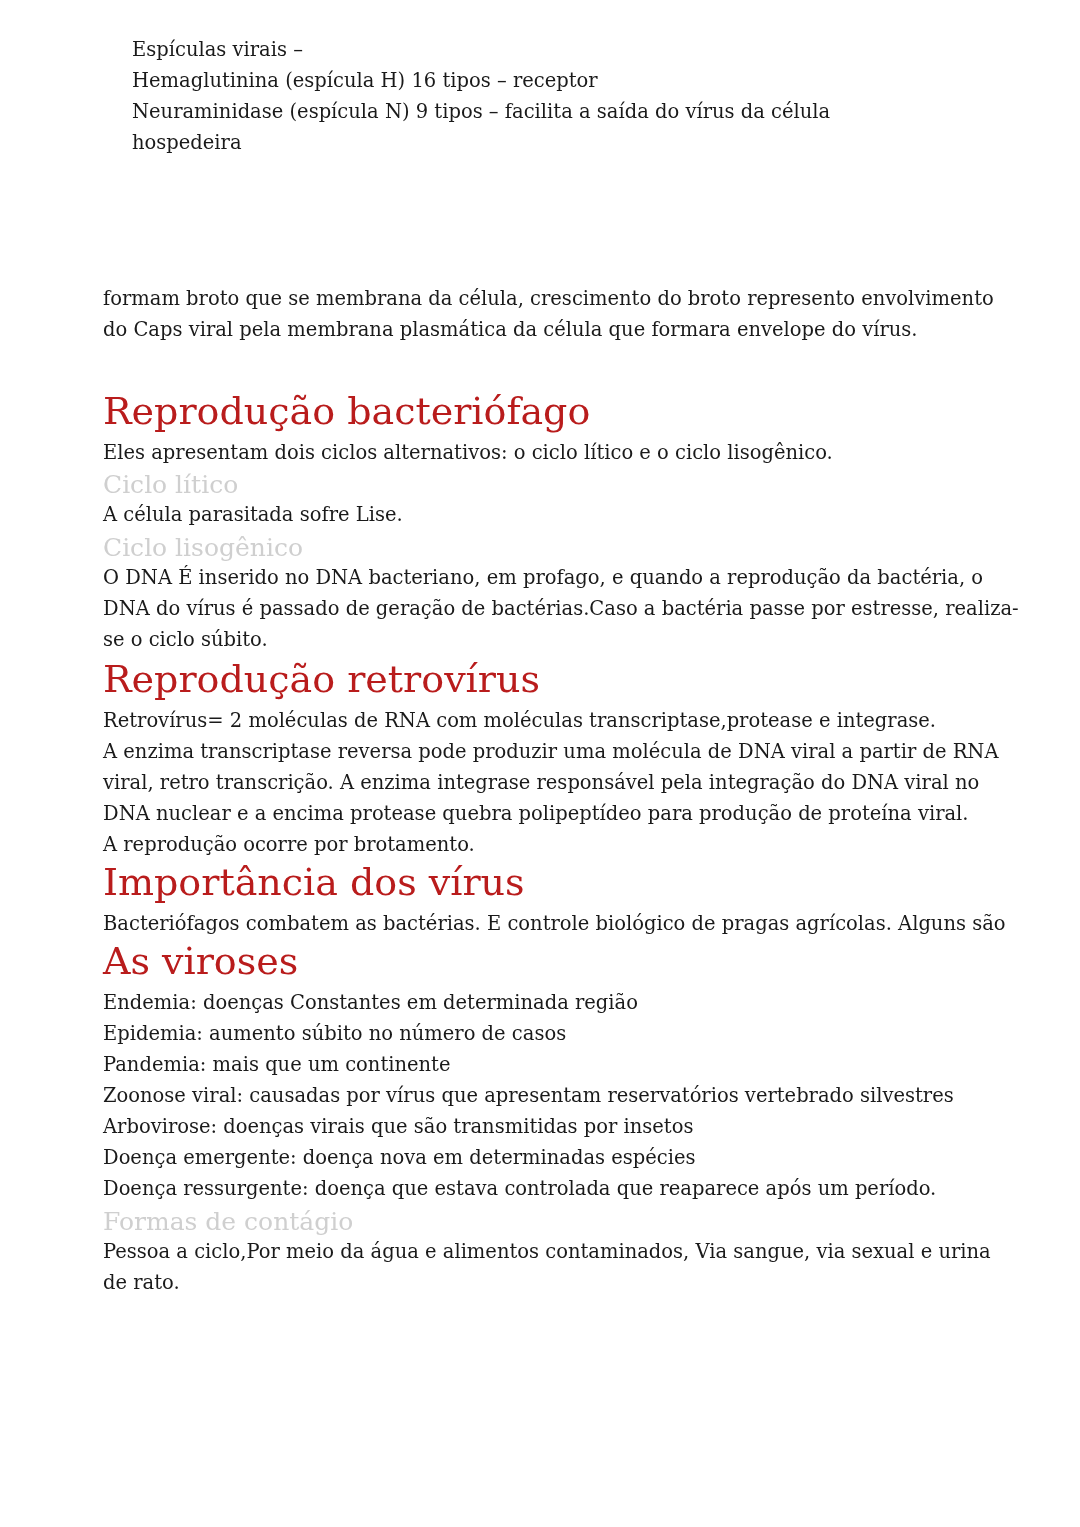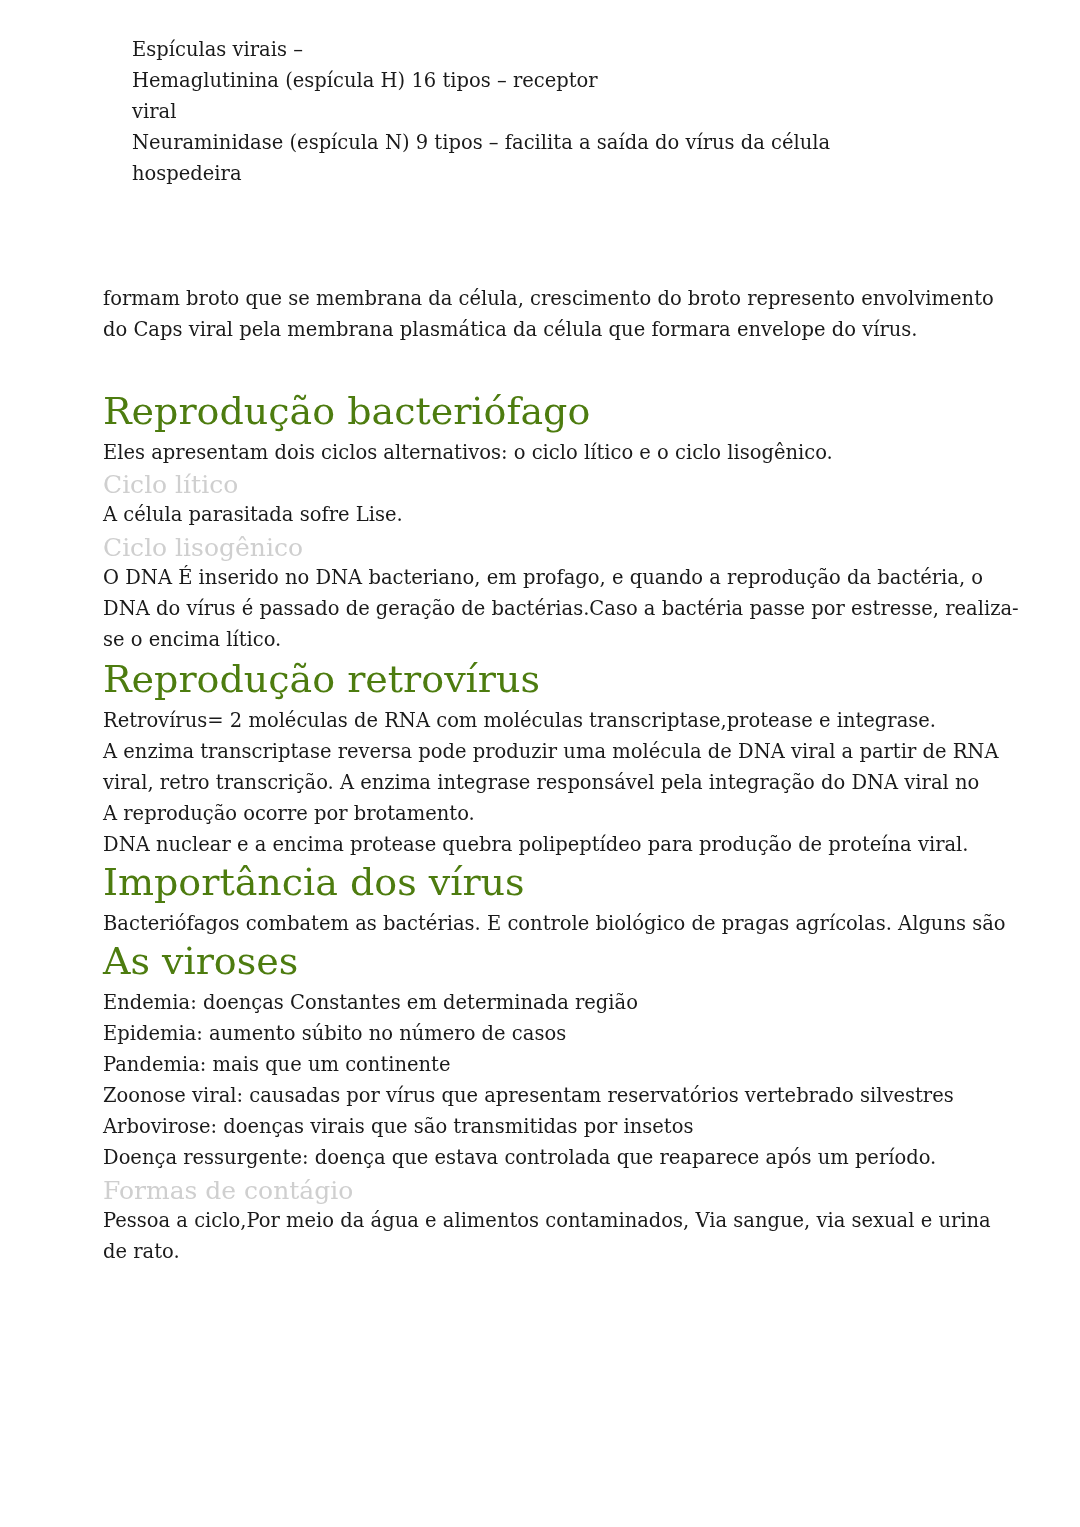--- a/index.html
+++ b/index.html
@@ -43,39 +43,38 @@
       font-size: 19.5px;
       line-height: 31px;
       margin: 0;
     }
     .para .line { display: block; white-space: nowrap; }
     h2.section {
       font-weight: normal;
       font-size: 38px;
       line-height: 44px;
       margin: 0;
-      color: #4d7c0f;
+      color: #b91c1c;
     }
     h3.sub {
       font-weight: normal;
       font-size: 25px;
       line-height: 28px;
       margin: 0;
       color: #cfcfcf;
     }
   </style>
 </head>
 <body>
 
 <div class="page">
 
   <div class="indent-block">
     <div class="line"> Espículas virais –</div>
     <div class="line">Hemaglutinina (espícula H) 16 tipos – receptor</div>
-    <div class="line">viral</div>
     <div class="line">Neuraminidase (espícula N) 9 tipos – facilita a saída do vírus da célula</div>
     <div class="line">hospedeira</div>
   </div>
 
   <div class="main">
 
     <p class="para">
       <span class="line">formam broto que se membrana da célula, crescimento do broto represento envolvimento</span>
       <span class="line">do Caps viral pela membrana plasmática da célula que formara envelope do vírus.</span>
     </p>
@@ -90,47 +89,48 @@
 
     <h3 class="sub" style="margin-top:3px;">Ciclo lítico</h3>
     <p class="para">
       <span class="line">A célula parasitada sofre Lise.</span>
     </p>
 
     <h3 class="sub" style="margin-top:4px;">Ciclo lisogênico</h3>
     <p class="para">
       <span class="line">O DNA É inserido no DNA bacteriano, em profago, e quando a reprodução da bactéria, o</span>
       <span class="line">DNA do vírus é passado de geração de bactérias.Caso a bactéria passe por estresse, realiza-</span>
-      <span class="line">se o encima lítico.</span>
+      <span class="line">se o ciclo súbito.</span>
     </p>
 
     <h2 class="section" style="margin-top:2px;">Reprodução retrovírus</h2>
     <div style="height:4px"></div>
     <p class="para">
       <span class="line">Retrovírus= 2 moléculas de RNA com moléculas transcriptase,protease e integrase.</span>
       <span class="line">A enzima transcriptase reversa pode produzir uma molécula de DNA viral a partir de RNA</span>
       <span class="line">viral, retro transcrição. A enzima integrase responsável pela integração do DNA viral no</span>
+      <span class="line">DNA nuclear e a encima protease quebra polipeptídeo para produção de proteína viral.</span>
       <span class="line">A reprodução ocorre por brotamento.</span>
-      <span class="line">DNA nuclear e a encima protease quebra polipeptídeo para produção de proteína viral.</span>
     </p>
 
     <h2 class="section">Importância dos vírus</h2>
     <div style="height:4px"></div>
     <p class="para">
       <span class="line">Bacteriófagos combatem as bactérias. E controle biológico de pragas agrícolas. Alguns são</span>
     </p>
 
     <h2 class="section">As viroses</h2>
     <div style="height:4px"></div>
     <p class="para">
       <span class="line">Endemia: doenças Constantes em determinada região</span>
       <span class="line">Epidemia: aumento súbito no número de casos</span>
       <span class="line">Pandemia: mais que um continente</span>
       <span class="line">Zoonose viral: causadas por vírus que apresentam reservatórios vertebrado silvestres</span>
       <span class="line">Arbovirose: doenças virais que são transmitidas por insetos</span>
+      <span class="line">Doença emergente: doença nova em determinadas espécies</span>
       <span class="line">Doença ressurgente: doença que estava controlada que reaparece após um período.</span>
     </p>
 
     <h3 class="sub" style="margin-top:4px;">Formas de contágio</h3>
     <p class="para">
       <span class="line">Pessoa a ciclo,Por meio da água e alimentos contaminados, Via sangue, via sexual e urina</span>
       <span class="line">de rato.</span>
     </p>
 
   </div>

